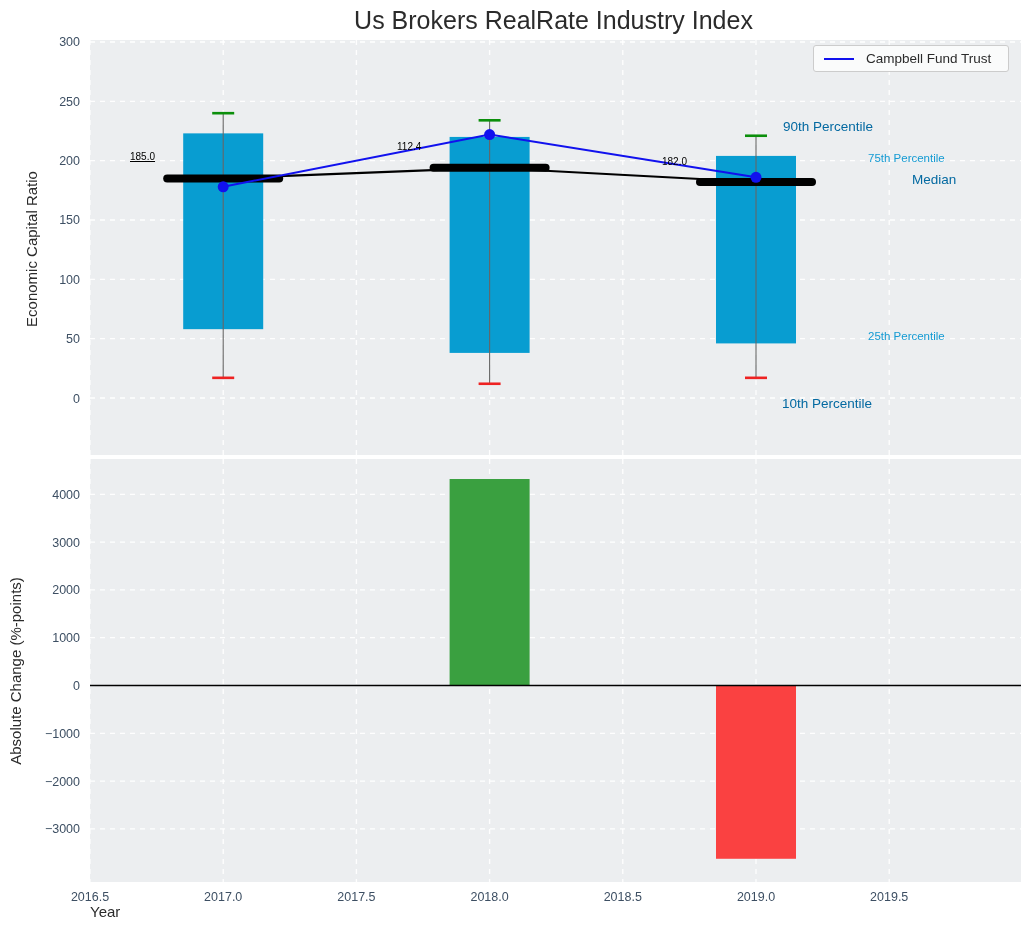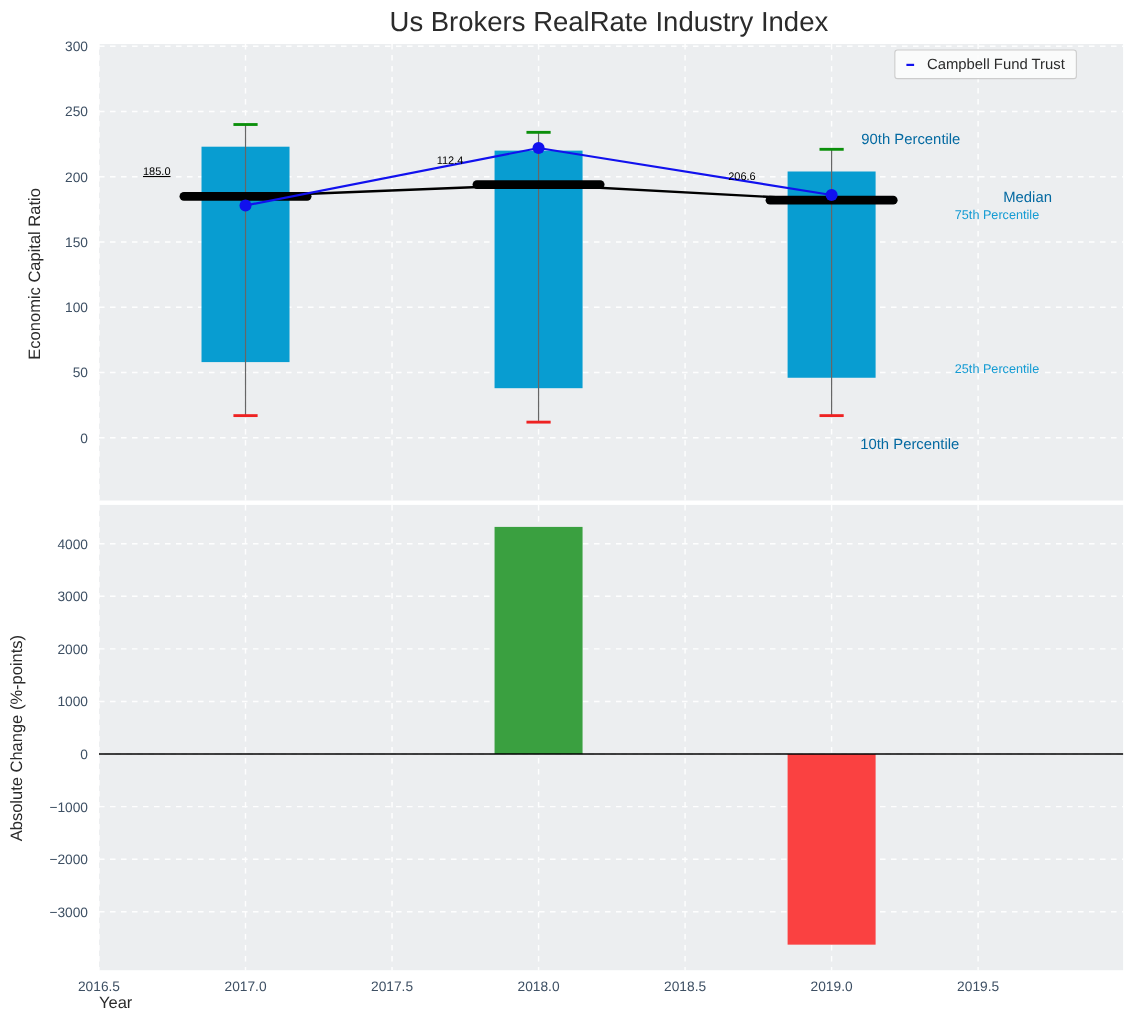--- a/index.html
+++ b/index.html
@@ -7,21 +7,21 @@
        font-family:"Liberation Sans",sans-serif;}
   .abs{position:absolute;}
   #chart{position:absolute;left:0;top:0;}
   #chart text{font-family:"Liberation Sans",sans-serif;fill:#3d4f63;font-size:12.5px;}
   .title{left:88px;top:6px;width:931px;text-align:center;font-size:25px;color:#2b2b2b;}
   .ylab,.xlab{font-size:15px;color:#2b2b2b;}
   .ylab{width:300px;height:22px;text-align:center;transform:rotate(-90deg);}
   .ylab.top{left:-116px;top:238px;}
   .ylab.bot{left:-132px;top:660px;}
   .xlab{left:90px;top:903px;width:931px;text-align:left;}
-  .legend{left:813px;top:45px;width:166px;height:27px;display:flex;align-items:center;gap:12px;
+  .legend{left:813px;top:45px;width:196px;height:27px;display:flex;align-items:center;gap:12px;
           padding:0 10px;box-sizing:border-box;background:rgba(252,252,252,0.9);
           border:1px solid #cccccc;border-radius:3px;}
   .legend-line{display:inline-block;width:30px;height:0;border-top:2.5px solid #1111ee;}
   .legend-text{font-size:13.5px;color:#2b2b2b;white-space:nowrap;}
   .ann-lg{font-size:13.5px;color:#0369a1;white-space:nowrap;}
   .ann-sm{font-size:11.5px;color:#149bd3;white-space:nowrap;}
   .vlab{font-size:10px;color:#000000;white-space:nowrap;}
 </style>
 </head>
 <body>
@@ -110,20 +110,20 @@
 <div class="abs ylab top">Economic Capital Ratio</div>
 <div class="abs ylab bot">Absolute Change (%-points)</div>
 <div class="abs xlab">Year</div>
 
 <div class="abs legend">
   <span class="legend-line"></span>
   <span class="legend-text">Campbell Fund Trust</span>
 </div>
 
 <div class="abs ann-lg" style="left:783px;top:119px;">90th Percentile</div>
-<div class="abs ann-sm" style="left:868px;top:152px;margin-top:38px;">75th Percentile</div>
+<div class="abs ann-sm" style="left:868px;top:152px;">75th Percentile</div>
 <div class="abs ann-lg" style="left:912px;top:172px;">Median</div>
 <div class="abs ann-sm" style="left:868px;top:330px;">25th Percentile</div>
 <div class="abs ann-lg" style="left:782px;top:396px;">10th Percentile</div>
 
 <div class="abs vlab" style="left:130px;top:151px;text-decoration:underline;">185.0</div>
 <div class="abs vlab" style="left:397px;top:141px;">112.4</div>
-<div class="abs vlab" style="left:662px;top:156px;">206.6</div>
+<div class="abs vlab" style="left:662px;top:156px;">182.0</div>
 
 </body></html>

